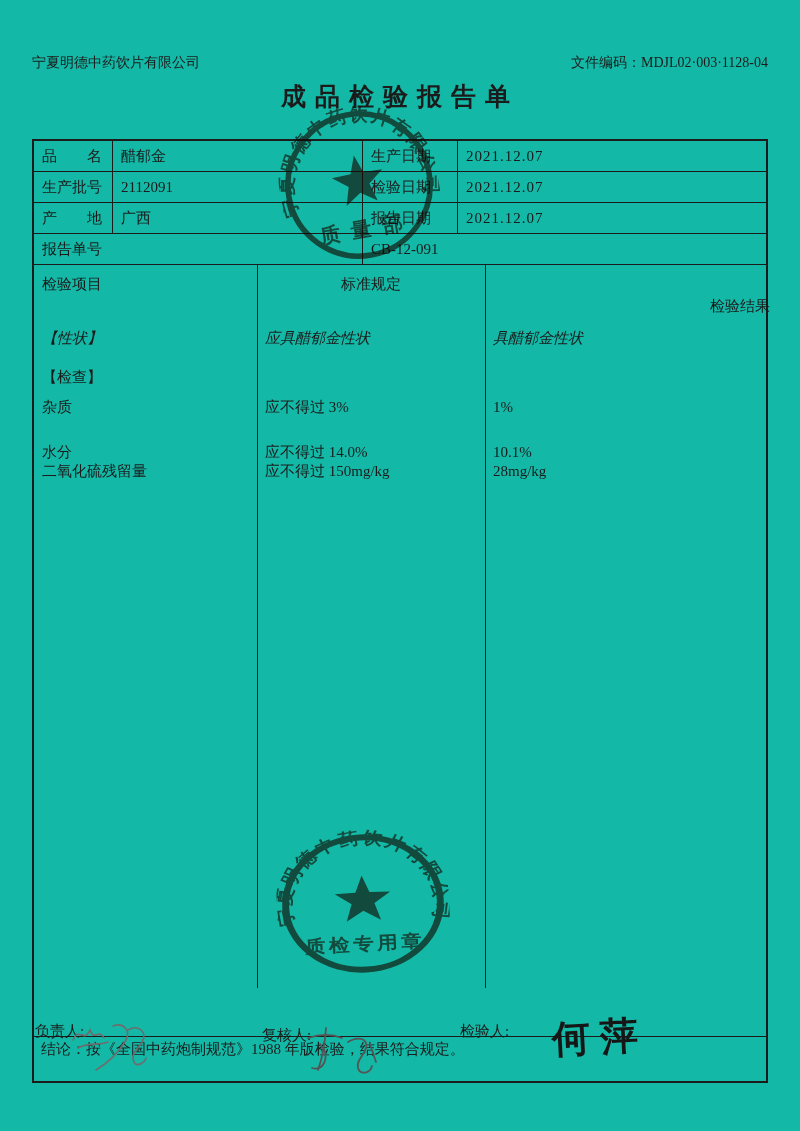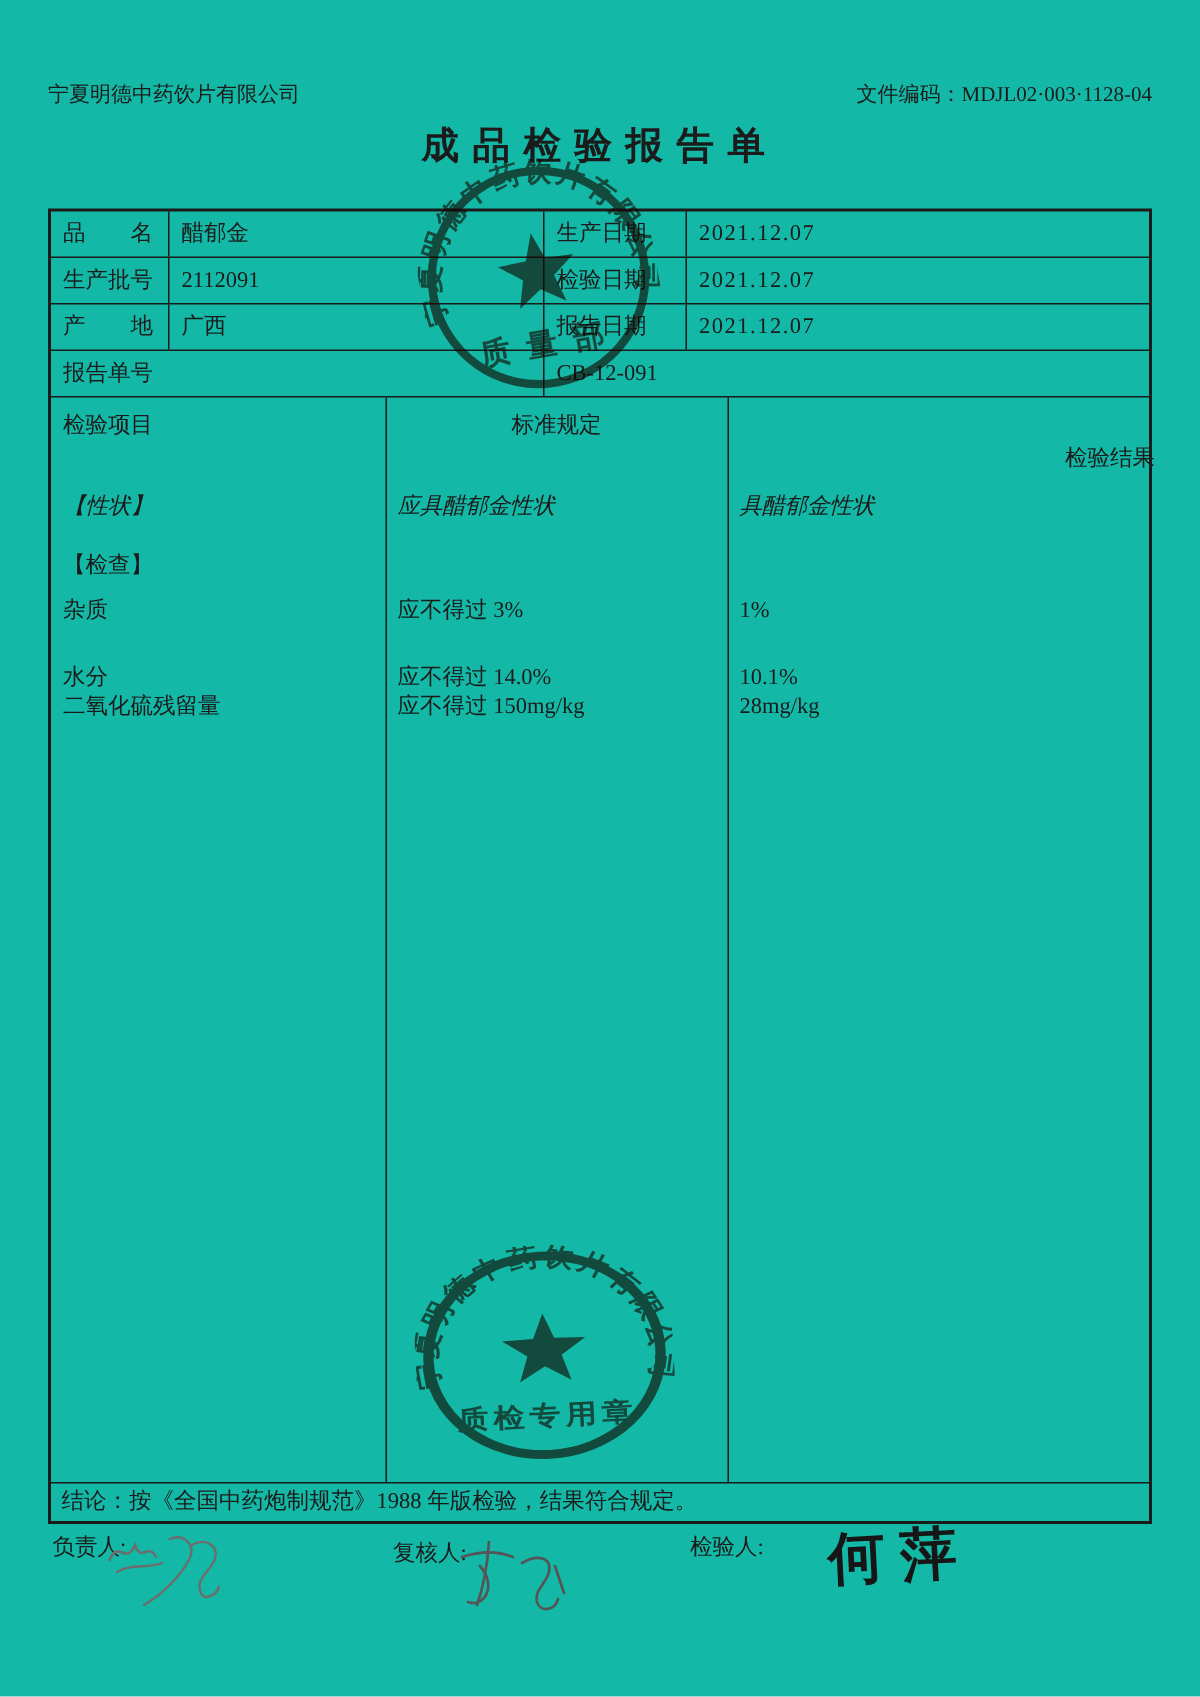--- a/index.html
+++ b/index.html
@@ -28,22 +28,22 @@
   .vline { position:absolute; top:0; bottom:0; width:1px; background:#1b1b1b; }
   .v1 { left:223px; } .v2 { left:451px; }
   .rcell { position:absolute; white-space:nowrap; line-height:22px; }
   .colhead { text-underline-offset:3px; }
   .ch-item { left:8px; top:8px; }
   .ch-std  { left:223px; width:228px; text-align:center; top:8px; }
   .ch-res  { left:451px; width:285px; text-align:right; top:8px;margin-top:22px; }
   .x-item { left:8px; } .x-std { left:231px; } .x-res { left:459px; }
   .y0 { top:62px;font-style:italic; } .y1 { top:101px; } .y2 { top:131px; } .y3 { top:176px; } .y4 { top:195px;text-align:center; }
   
-  .conc { height:26px; border-top:1px solid #1b1b1b; line-height:25px;
-          padding-left:7px; font-size:15px; white-space:nowrap; }
+  .conc { height:45px; border-top:1px solid #1b1b1b; line-height:25px;
+          padding-left:7px; font-size:15px; white-space:nowrap;margin-top:48px; }
   
   .sig-label { position:absolute; font-size:15px; }
   .sig-svg { position:absolute; }
   .sig-name { position:absolute; font-size:38px; font-weight:600; letter-spacing:10px;
               transform:rotate(-3deg); color:#161616; white-space:nowrap; }
   
   .stamp { position:absolute; opacity:.82; mix-blend-mode:multiply; pointer-events:none; }
   .stamp-top { left:280px; top:106px; width:158px; height:158px; transform:rotate(-10deg); }
   .stamp-bottom { left:277px; top:830px; width:172px; height:147px; transform:rotate(-3deg); }
 </style>

